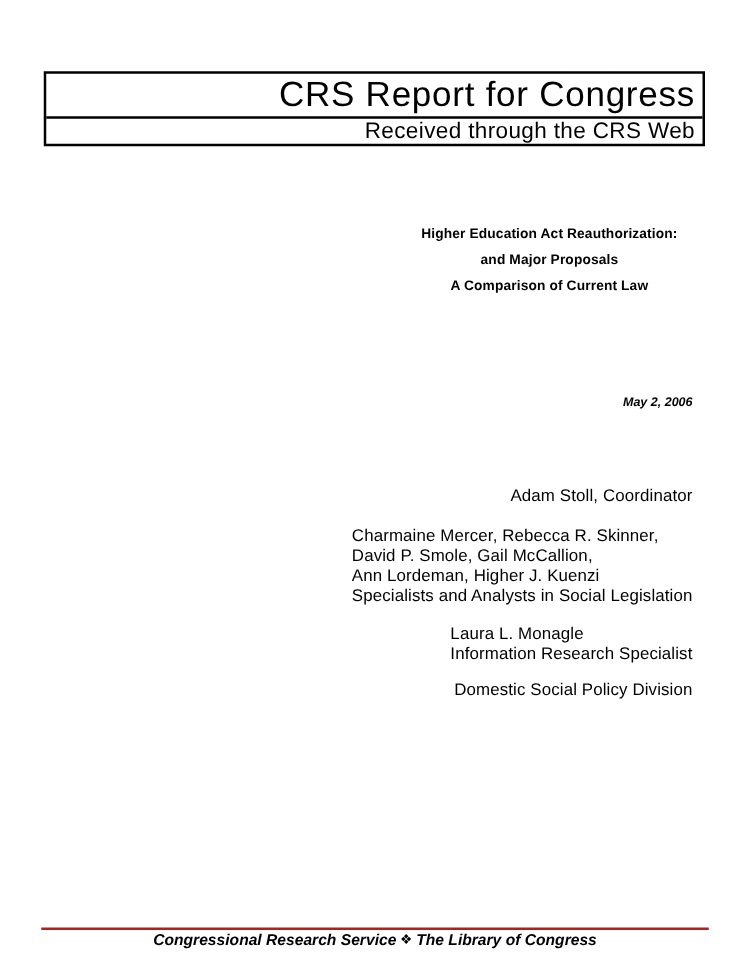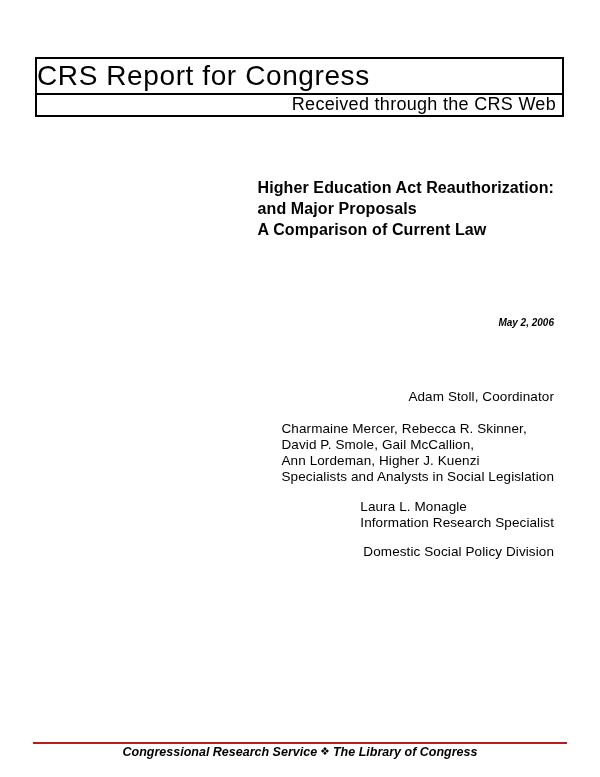--- a/index.html
+++ b/index.html
@@ -27,21 +27,21 @@
 
   .banner {
     position: absolute;
     top: 57px;
     left: 35px;
     width: 529px;
     border: 2px solid #000000;
     background: #ffffff;
   }
   .banner-title {
-    text-align: left;
+    text-align: right;
     font-size: 28px;
     line-height: 34px;
     letter-spacing: 0.6px;
     padding-right: 6px;
     white-space: nowrap;
   }
   .banner-divider {
     border-top: 2px solid #000000;
     height: 0;
   }
@@ -50,23 +50,23 @@
     font-size: 18px;
     line-height: 17px;
     letter-spacing: 0.3px;
     padding: 1px 6px 2px 0;
     white-space: nowrap;
   }
 
   .report-title {
     position: absolute;
     top: 177px;
-    right: 46px;
-    text-align: left;
-    font-size: 16px;
+    right: 58px;
+    text-align: center;
+    font-size: 11px;
     font-weight: bold;
     line-height: 21px;
     letter-spacing: 0.1px;
   }
   .title-line { display: block; white-space: nowrap; }
 
   .report-date {
     position: absolute;
     top: 317px;
     right: 46px;

